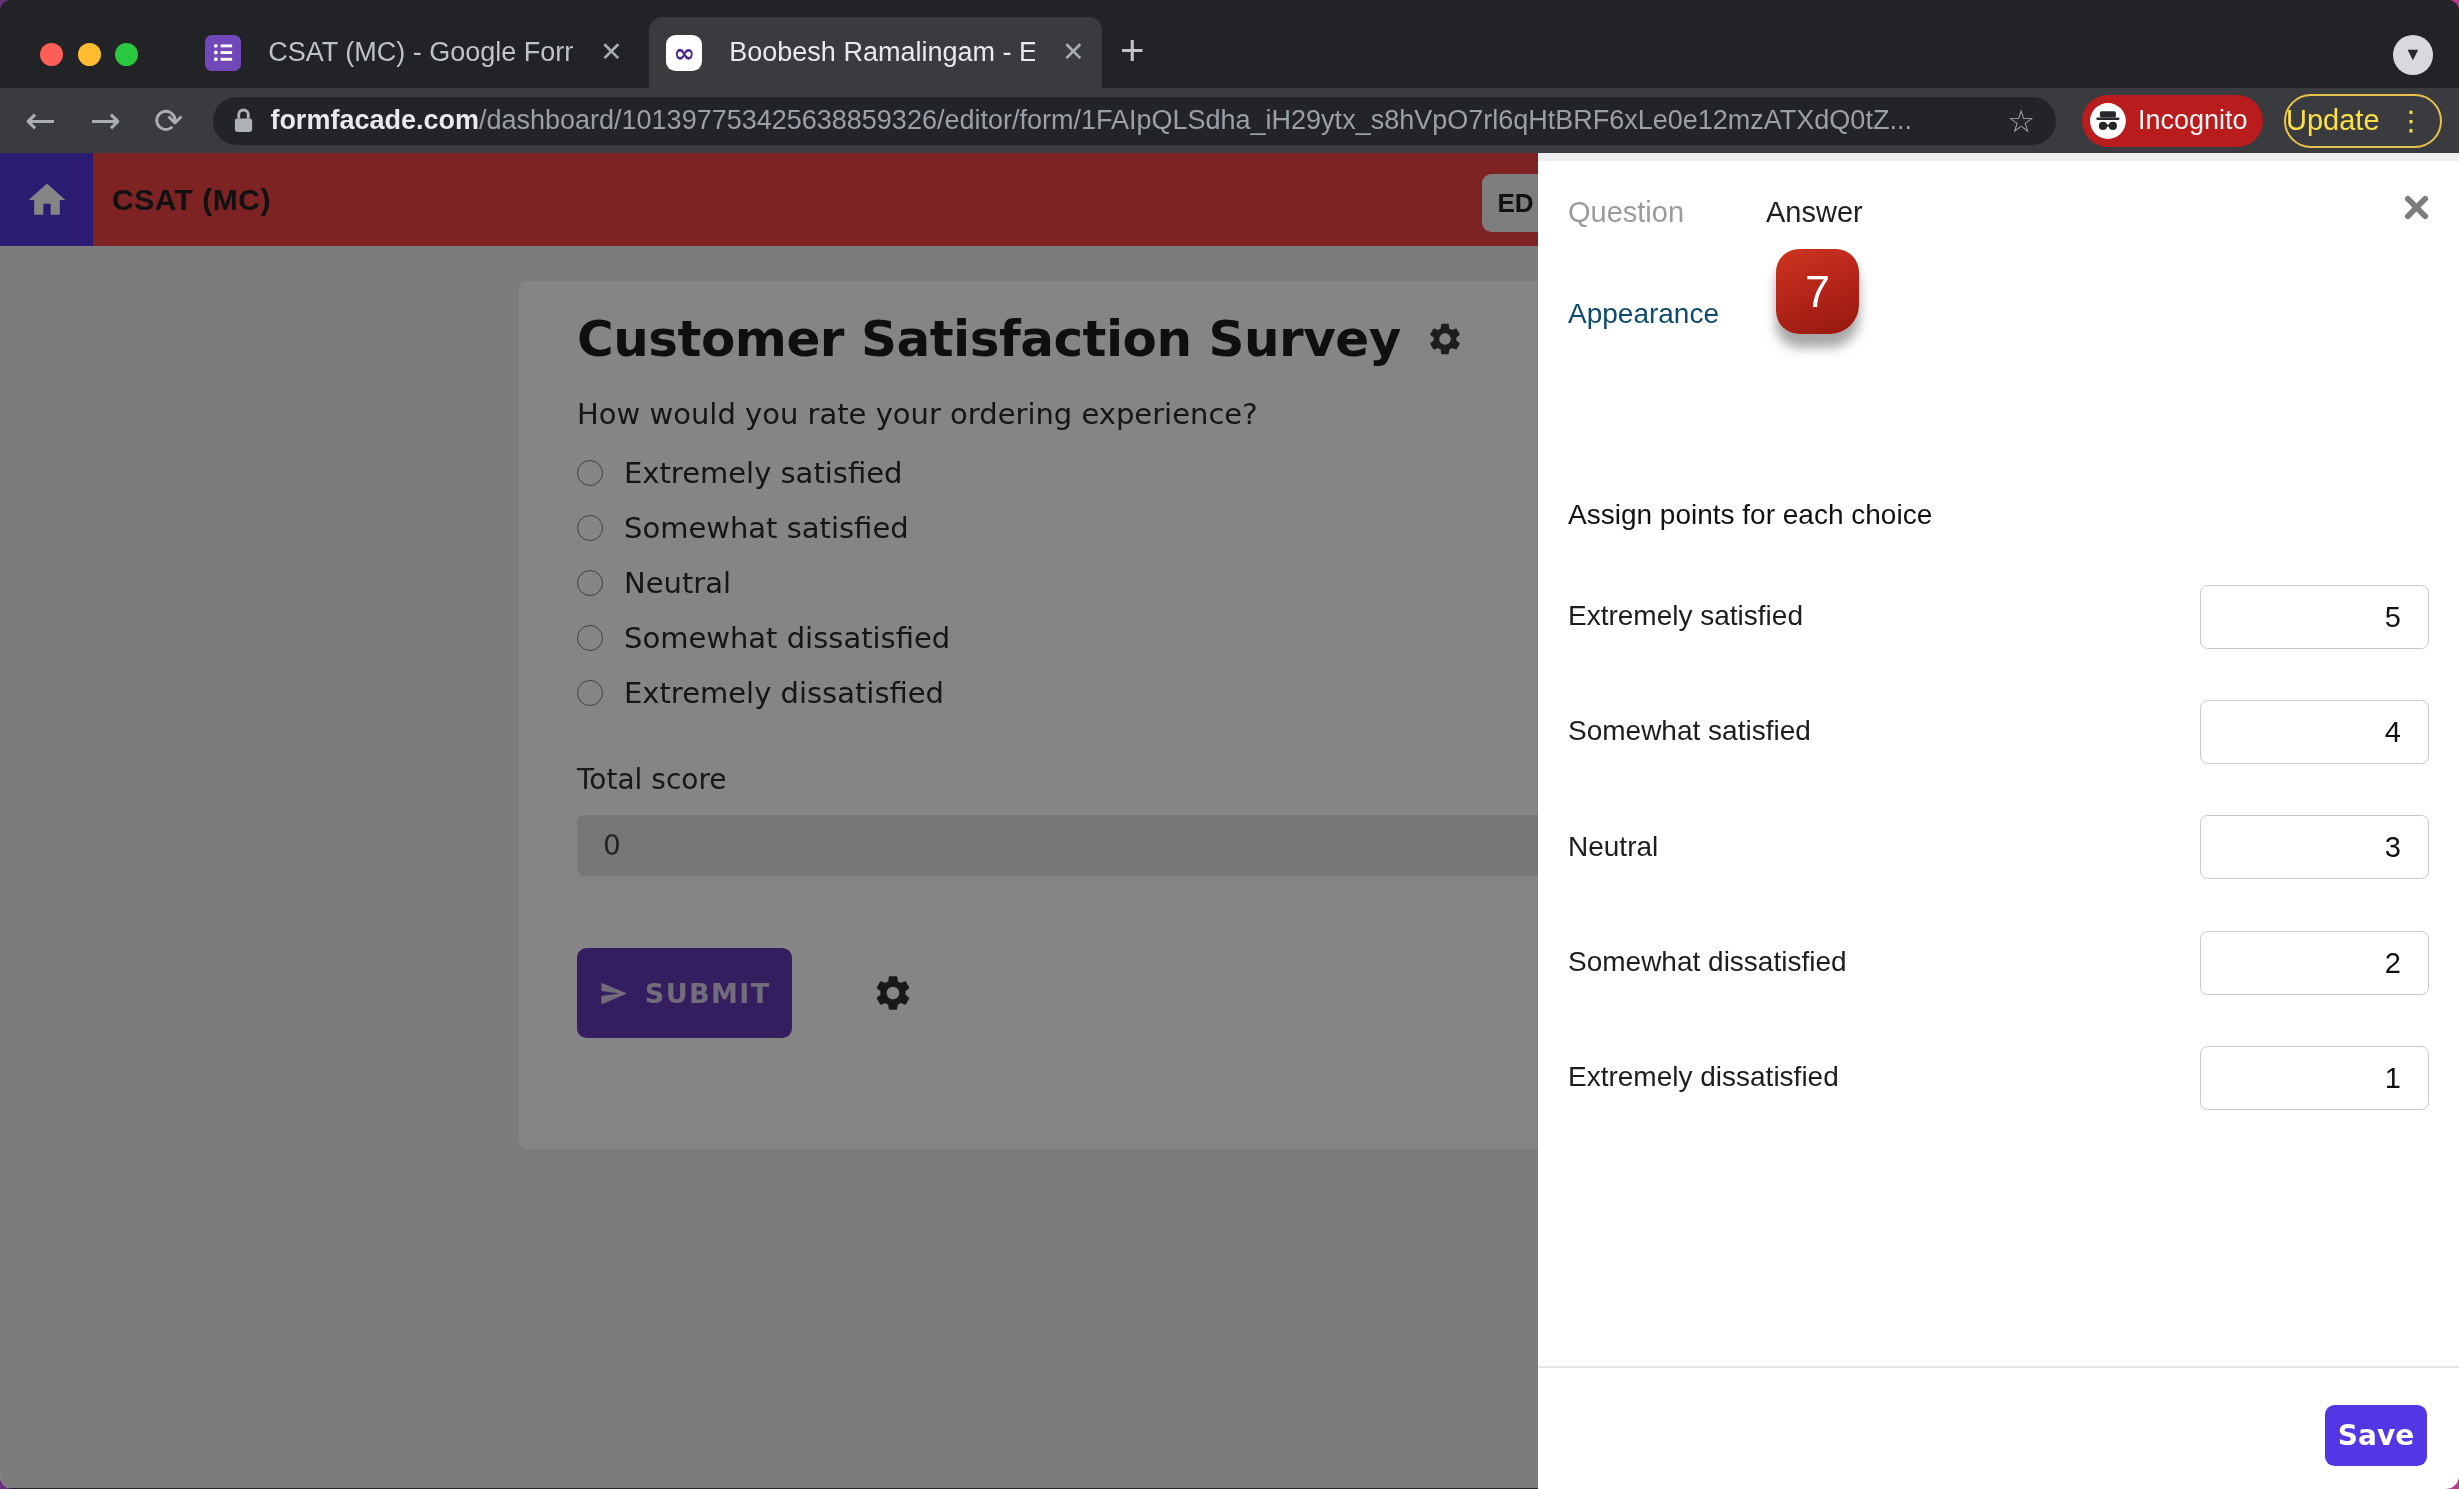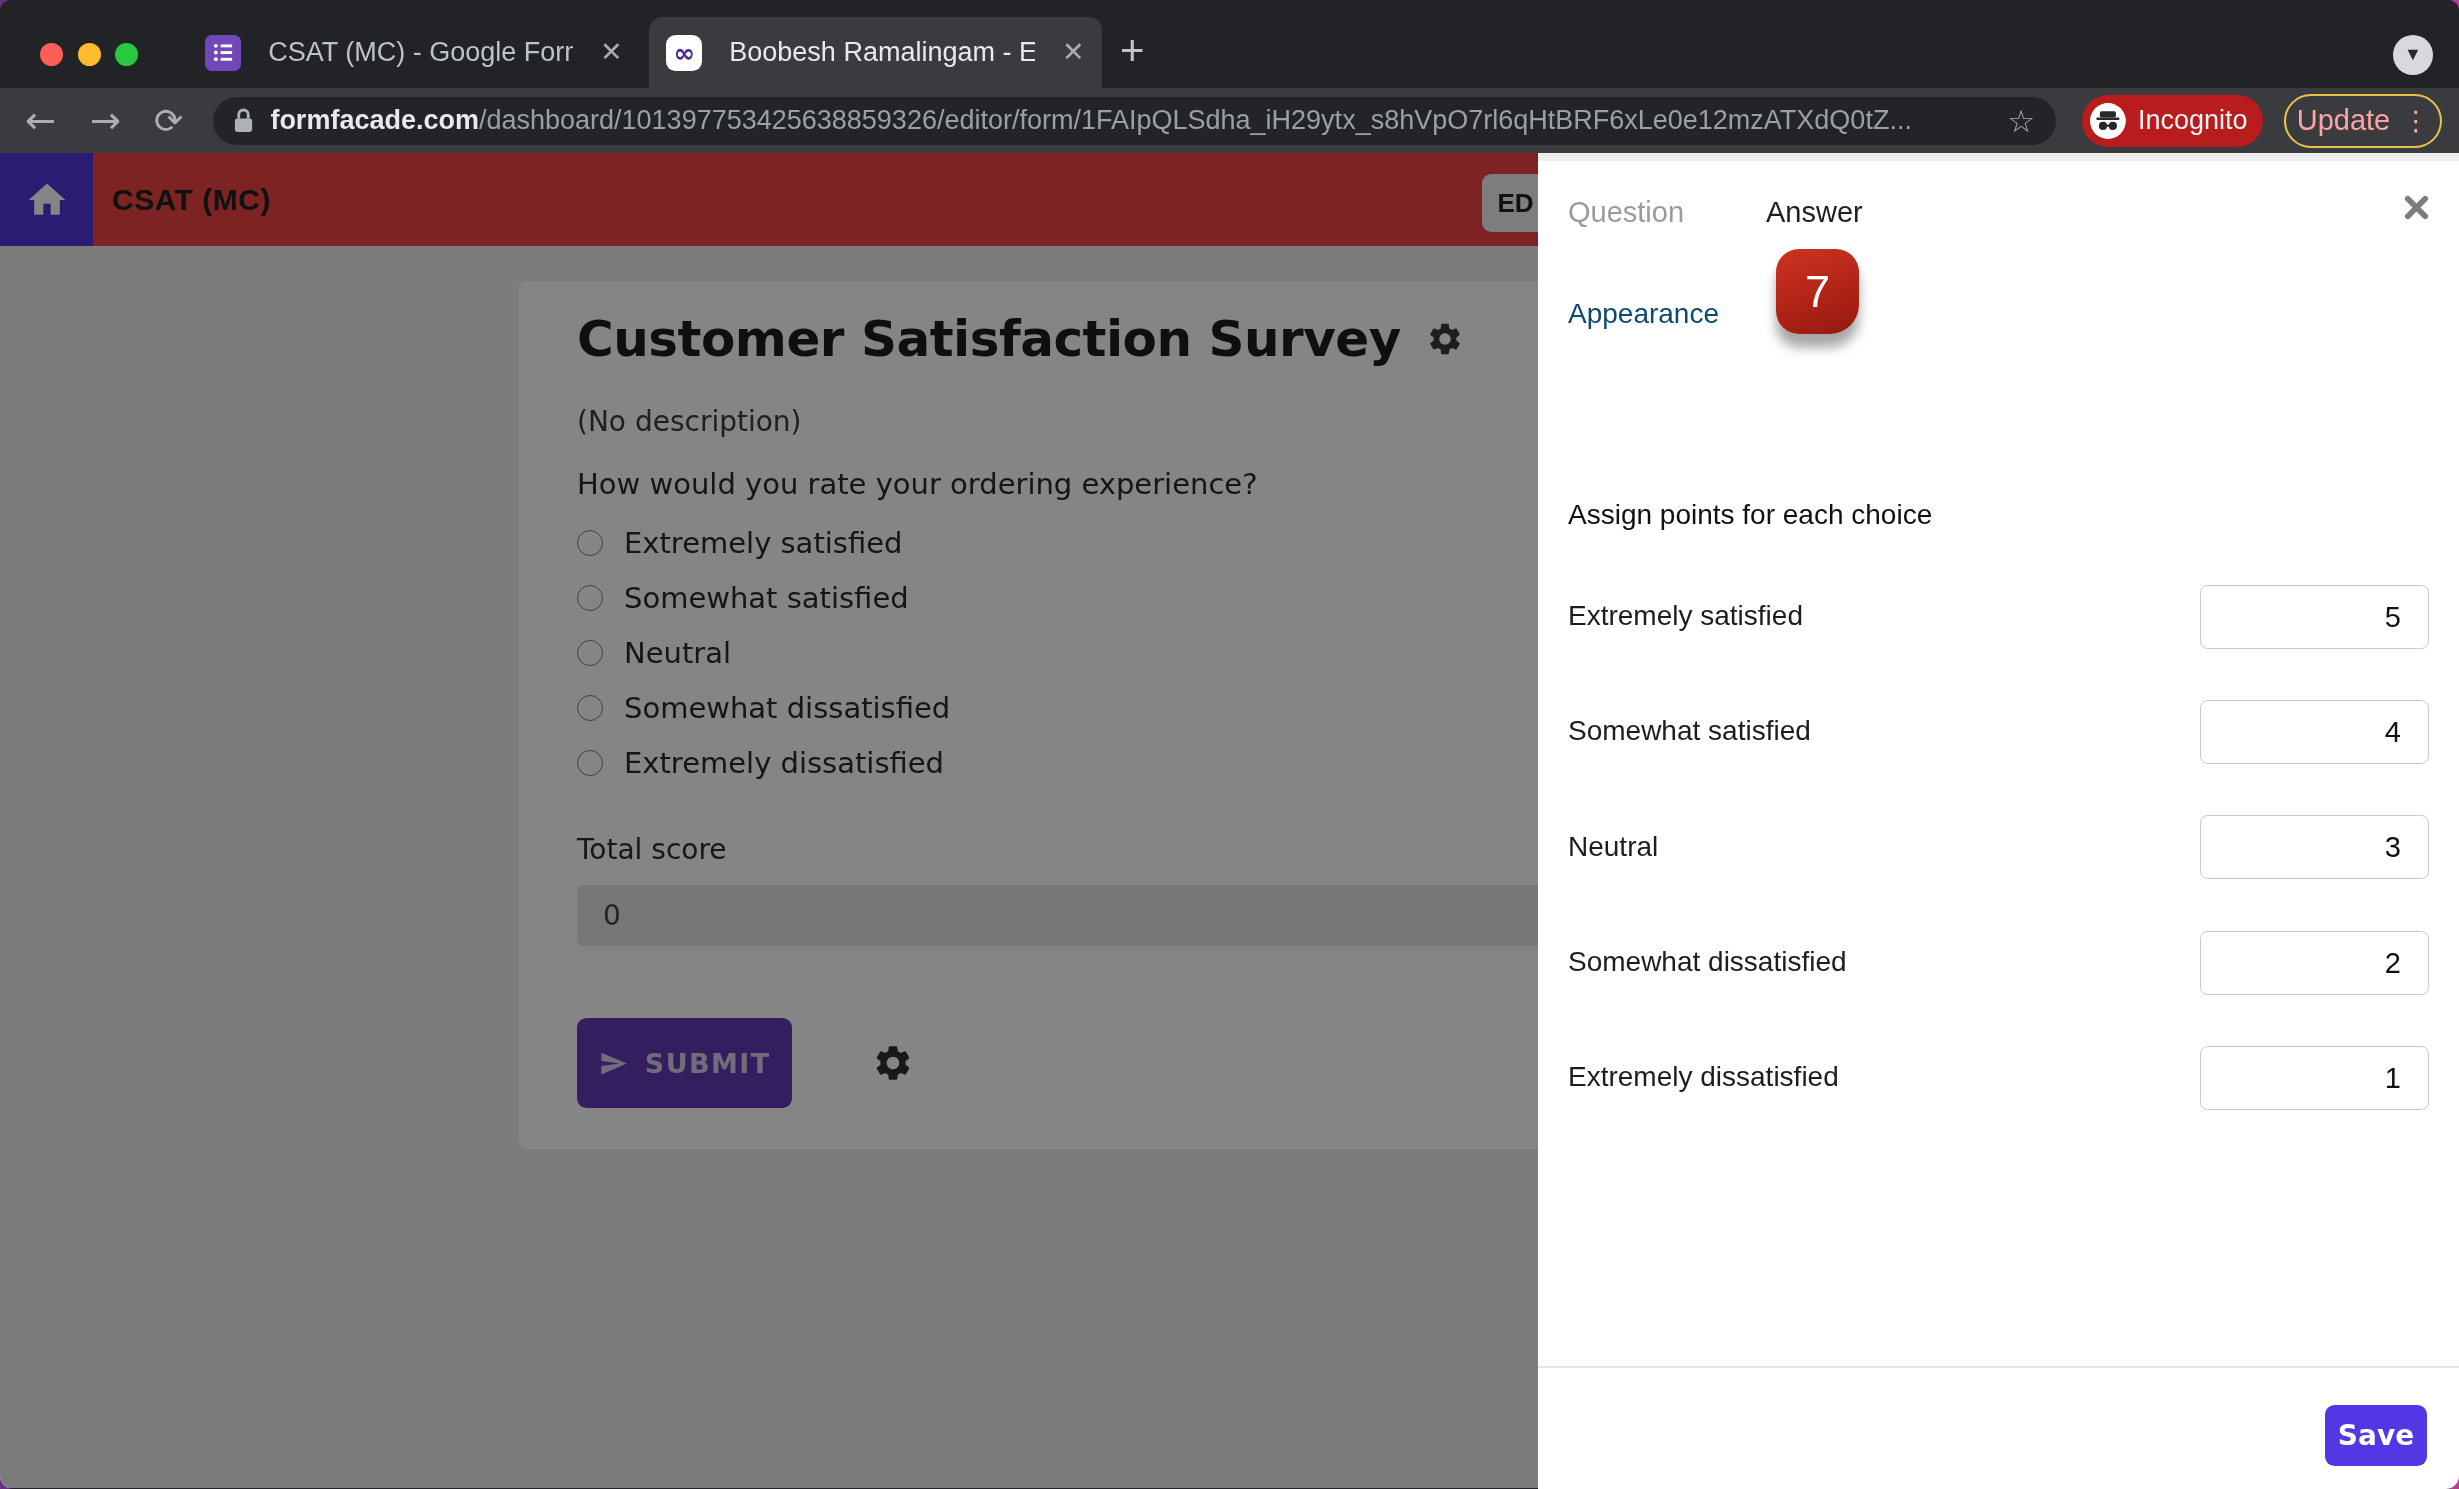--- a/index.html
+++ b/index.html
@@ -33,21 +33,21 @@
   .urlbar { position:absolute; left:213px; top:8.6px; width:1843px; height:48px; border-radius:24px; background:#232428;
             display:flex; align-items:center; padding:0 21px 0 19px; }
   .url-text { margin-left:15.4px; font-size:27px; white-space:nowrap; overflow:hidden; }
   .url-domain { color:#e8eaed; font-weight:bold; }
   .url-path { color:#9aa0a6; }
   .star { margin-left:auto; font-family:"DejaVu Sans",sans-serif; font-size:31px; color:#abafb4; }
   .incog { position:absolute; left:2082px; top:6.7px; height:52px; width:181px; border-radius:26px; background:#b91c1c;
            display:flex; align-items:center; gap:12.5px; padding:0 15.4px 0 7.7px; }
   .incog-label { color:#f1f3f4; font-size:27px; }
   .updatebtn { position:absolute; left:2284px; top:5.8px; height:54px; width:158px; border:2.9px solid #e9c34c; border-radius:27px;
-               display:flex; align-items:center; justify-content:center; gap:12px; color:#fca5a5; font-size:29px; }
+               display:flex; align-items:center; gap:18px; color:#fde047; font-size:29px; }
   .kebab { font-family:"DejaVu Sans",sans-serif; font-size:27px; line-height:1; }
 
   
   .content { position:relative; height:1335px; background:#eeeeee; }
 
   .main { position:absolute; left:0; top:0; width:1538px; height:100%; background:#eeeeee; overflow:hidden; }
   .app-header { position:relative; height:93px; background:#ef4444; display:flex; align-items:center; }
   .home-btn { width:93px; height:93px; background:#5434dc; display:flex; align-items:center; justify-content:center; flex:0 0 auto; }
   .app-title { margin-left:19px; font-size:30px; font-weight:bold; letter-spacing:0.5px; color:#212121; }
   .edit-btn { position:absolute; left:1482px; top:21px; width:106px; height:58px; background:#efefef; border-radius:9.6px;
@@ -178,21 +178,20 @@
         <span class="edit-btn">ED</span>
       </div>
 
       <div class="form-card">
         <div class="card-title-row">
           <span class="card-title">Customer Satisfaction Survey</span>
           <svg width="38" height="38" viewBox="0 0 24 24">
               <path fill="#3a3a3a" d="M19.14 12.94c.04-.3.06-.61.06-.94 0-.32-.02-.64-.07-.94l2.03-1.58c.18-.14.23-.41.12-.61l-1.92-3.32c-.12-.22-.37-.29-.59-.22l-2.39.96c-.5-.38-1.03-.7-1.62-.94l-.36-2.54c-.04-.24-.24-.41-.48-.41h-3.84c-.24 0-.43.17-.47.41l-.36 2.54c-.59.24-1.13.57-1.62.94l-2.39-.96c-.22-.08-.47 0-.59.22L2.74 8.87c-.12.21-.08.47.12.61l2.03 1.58c-.05.3-.09.63-.09.94s.02.64.07.94l-2.03 1.58c-.18.14-.23.41-.12.61l1.92 3.32c.12.22.37.29.59.22l2.39-.96c.5.38 1.03.7 1.62.94l.36 2.54c.05.24.24.41.48.41h3.84c.24 0 .44-.17.47-.41l.36-2.54c.59-.24 1.13-.56 1.62-.94l2.39.96c.22.08.47 0 .59-.22l1.92-3.32c.12-.22.07-.47-.12-.61l-2.01-1.58zM12 15.6c-1.98 0-3.6-1.62-3.6-3.6s1.62-3.6 3.6-3.6 3.6 1.62 3.6 3.6-1.62 3.6-3.6 3.6z"></path>
             </svg>
         </div>
-        <div class="no-desc">(No description)</div>
         <div class="question">How would you rate your ordering experience?</div>
 
         <div class="options">
           <div class="opt-row">
             <span class="radio"></span>
             <span class="opt-label">Extremely satisfied</span>
           </div>
           <div class="opt-row">
             <span class="radio"></span>
             <span class="opt-label">Somewhat satisfied</span>

